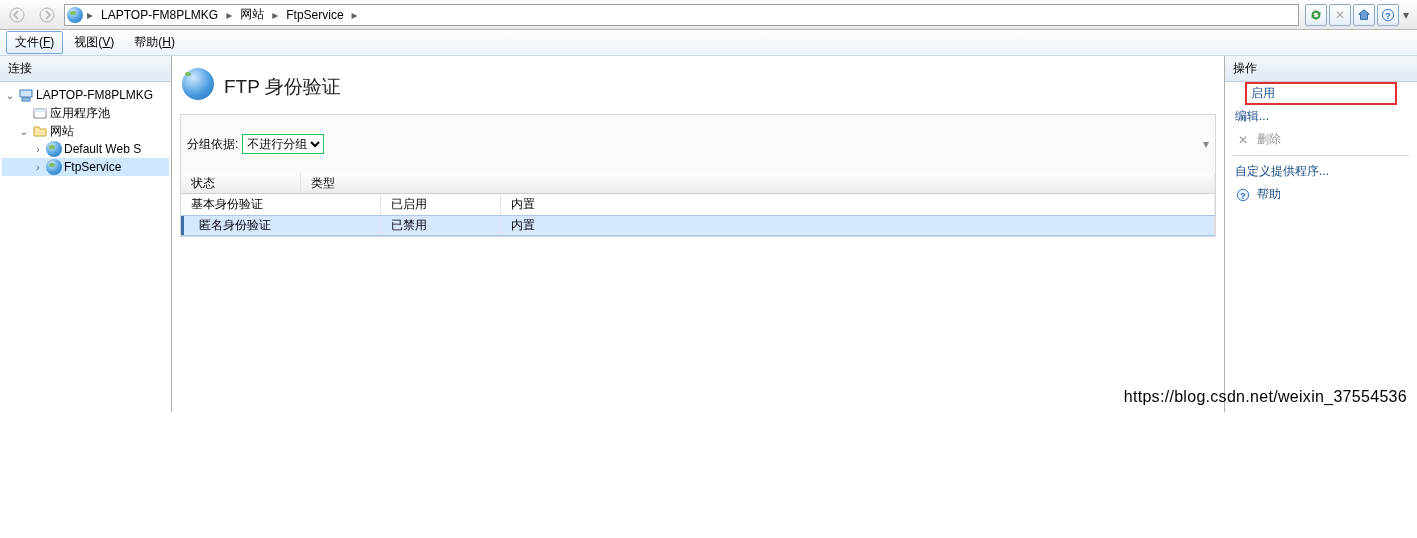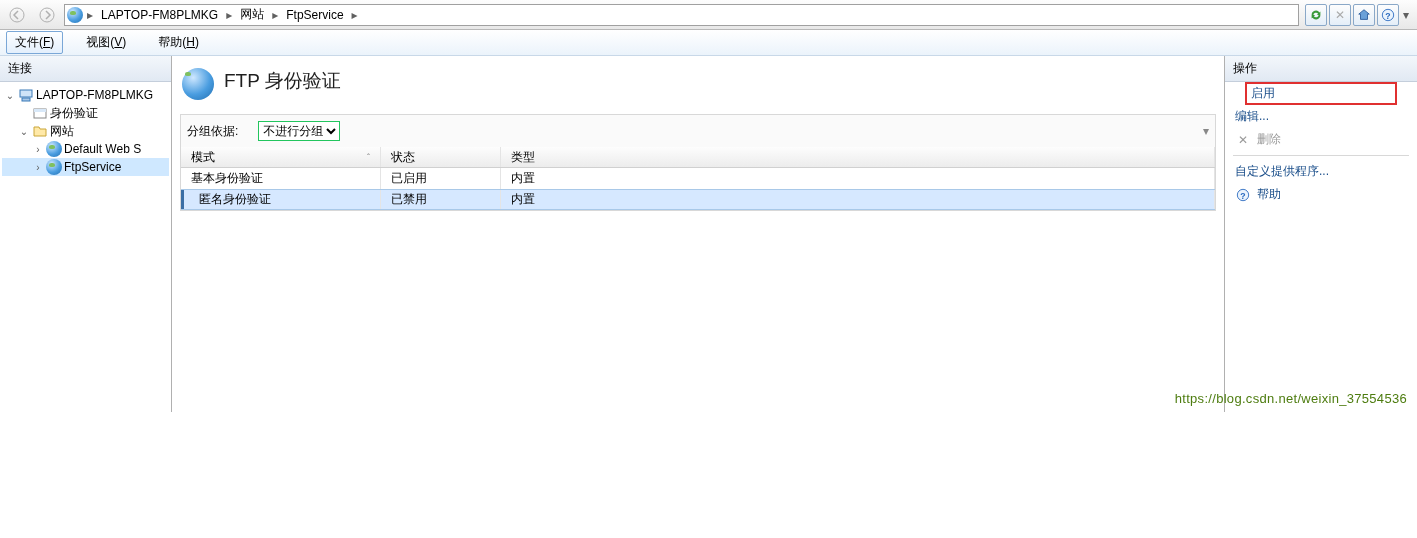--- a/index.html
+++ b/index.html
@@ -7,53 +7,53 @@
 .navbar{height:30px;background:linear-gradient(#fdfdfd,#e8e8e8);border-bottom:1px solid #b8b8b8;display:flex;align-items:center;padding:0 4px;gap:4px}
 .nav-btn{width:26px;height:24px;display:flex;align-items:center;justify-content:center;color:#808080;border-radius:2px}
 .nav-btn svg{width:16px;height:16px}
 .addr{flex:1;height:22px;border:1px solid #a0a0a0;background:#fff;display:flex;align-items:center;padding:0 2px;gap:2px;overflow:hidden}
 .addr .seg{padding:0 4px;white-space:nowrap}
 .addr .sep{color:#606060;padding:0 2px}
 .globe{width:16px;height:16px;background:radial-gradient(circle at 35% 30%,#cfe8ff 0%,#4a9de0 55%,#1f6db0 100%);border-radius:50%;position:relative;flex:none}
 .globe::after{content:"";position:absolute;left:3px;top:4px;width:6px;height:4px;background:#7fc060;border-radius:40%}
 .nav-right{display:flex;align-items:center;gap:2px;padding:0 2px}
 .nav-ico{width:22px;height:22px;border:1px solid #8aa8c8;background:linear-gradient(#fdfdfd,#e4eef8);display:flex;align-items:center;justify-content:center;border-radius:2px}
-.menubar{height:26px;background:linear-gradient(#fff,#ebf3fb);border-bottom:1px solid #c8d8e8;display:flex;align-items:center;padding:0 6px;gap:14px}
+.menubar{height:26px;background:linear-gradient(#fff,#ebf3fb);border-bottom:1px solid #c8d8e8;display:flex;align-items:center;padding:0 6px;gap:2px}
 .menu{padding:2px 8px;border:1px solid transparent;border-radius:2px}
 .menu.sel{border:1px solid #7aa7d7;background:linear-gradient(#fdfeff,#e3effc)}
 .menu u{text-decoration:underline}
 .body{display:flex;height:356px;position:relative}
 .pane-left{width:172px;border-right:1px solid #b0b0b0;display:flex;flex-direction:column}
 .pane-hdr{background:linear-gradient(#f3f7fb,#e1e9f3);border-bottom:1px solid #c4cedb;padding:4px 8px;font-weight:400}
 .tree{flex:1;background:#fff;padding:4px 2px;overflow:hidden;white-space:nowrap}
 .tnode{display:flex;align-items:center;gap:2px;height:18px;padding-left:2px}
 .twist{width:12px;text-align:center;color:#606060;font-size:10px}
 .tico{width:16px;height:16px;display:flex;align-items:center;justify-content:center;flex:none}
 .tnode.sel{background:#cfe8ff}
 .ind1{padding-left:16px}.ind2{padding-left:30px}
 .main{flex:1;background:#fff;padding:6px 8px;display:flex;flex-direction:column;border-right:1px solid #b0b0b0}
-.mtitle{display:flex;align-items:flex-start;gap:10px;padding:6px 0 14px 2px}
+.mtitle{display:flex;align-items:flex-end;gap:10px;padding:6px 0 14px 2px}
 .mtitle .globe{width:32px;height:32px}
 .mtitle h1{font-size:19px;font-weight:400;margin:0;color:#1f1f1f}
-.grpbar{display:flex;align-items:center;gap:20px;border:1px solid #d8d8d8;background:#fafafa;padding:6px 6px;margin-bottom:0;border-bottom:none}
+.grpbar{display:flex;align-items:center;gap:4px;border:1px solid #d8d8d8;background:#fafafa;padding:19px 6px;margin-bottom:0;border-bottom:none}
 .grpbar select{border:1px solid #22c55e;font-size:12px;height:20px;background:#fff}
 .grid{border:1px solid #d8d8d8;border-top:none;flex:0 0 auto}
 .grow{display:flex;height:21px;align-items:center}
 .ghd{background:linear-gradient(#fdfdfd,#ececec);border-bottom:1px solid #d0d0d0;font-weight:400}
 .gcell{padding:0 10px;border-right:1px solid #e4e4e4;height:100%;display:flex;align-items:center;overflow:hidden}
 .c0{width:200px}.c1{width:120px}.c2{flex:1}
 .gsel{background:#d6e8ff;border-top:1px solid #a8c8e8;border-bottom:1px solid #a8c8e8}
 .gsel .gcell.c0{border-left:3px solid #3a6ea5;padding-left:15px}
 .actions{width:192px;display:flex;flex-direction:column}
 .act{display:flex;align-items:center;gap:6px;padding:3px 10px;color:#1a4e8a;cursor:default}
 .act.disabled{color:#9a9a9a}
 .act .ico{width:16px;height:16px;display:flex;align-items:center;justify-content:center}
 .act.hl{border:2px solid #e03030;margin:0 20px;padding:1px 4px}
 .sep-h{border-top:1px solid #d8d8d8;margin:4px 8px}
-.watermark{position:absolute;right:10px;bottom:6px;color:#4d7c0f;font-size:13px;letter-spacing:.3px;pointer-events:none}
+.watermark{position:absolute;right:10px;bottom:6px;color:#000000;font-size:16px;letter-spacing:.3px;pointer-events:none}
 </style>
 </head>
 <body>
 
 <div class="navbar">
   <div class="nav-btn">
     <svg viewBox="0 0 16 16">
         <circle cx="8" cy="8" r="7" fill="none" stroke="#b0b0b0"></circle>
         <path d="M9 4l-4 4 4 4" fill="none" stroke="#b0b0b0" stroke-width="1.5"></path>
       </svg>
@@ -119,21 +119,21 @@
         <span>LAPTOP-FM8PLMKG</span>
       </div>
       <div class="tnode ind1">
         <span class="twist"></span>
         <span class="tico">
             <svg width="16" height="16" viewBox="0 0 16 16">
               <rect x="2" y="4" width="12" height="9" fill="#fff" stroke="#888"></rect>
               <rect x="2" y="4" width="12" height="3" fill="#d8e8f8"></rect>
             </svg>
           </span>
-        <span>身份验证</span>
+        <span>应用程序池</span>
       </div>
       <div class="tnode ind1">
         <span class="twist">⌄</span>
         <span class="tico">
             <svg width="16" height="16" viewBox="0 0 16 16">
               <path d="M2 4h5l1 2h6v7H2z" fill="#ffe9a8" stroke="#caa638"></path>
             </svg>
           </span>
         <span>网站</span>
       </div>
@@ -160,24 +160,20 @@
       <h1>FTP 身份验证</h1>
     </div>
     <div class="grpbar">
       <span>分组依据:</span>
       <select><option>不进行分组</option></select>
       <span style="flex:1"></span>
       <span style="color:#888">▾</span>
     </div>
     <div class="grid">
       <div class="grow ghd">
-        <div class="gcell c0">
-            <span>模式</span>
-            <span style="margin-left:auto;color:#888;font-size:9px">ˆ</span>
-          </div>
         <div class="gcell c1">状态</div>
         <div class="gcell c2">类型</div>
       </div>
       <div class="grow">
         <div class="gcell c0">基本身份验证</div>
         <div class="gcell c1">已启用</div>
         <div class="gcell c2">内置</div>
       </div>
       <div class="grow gsel">
         <div class="gcell c0">匿名身份验证</div>

